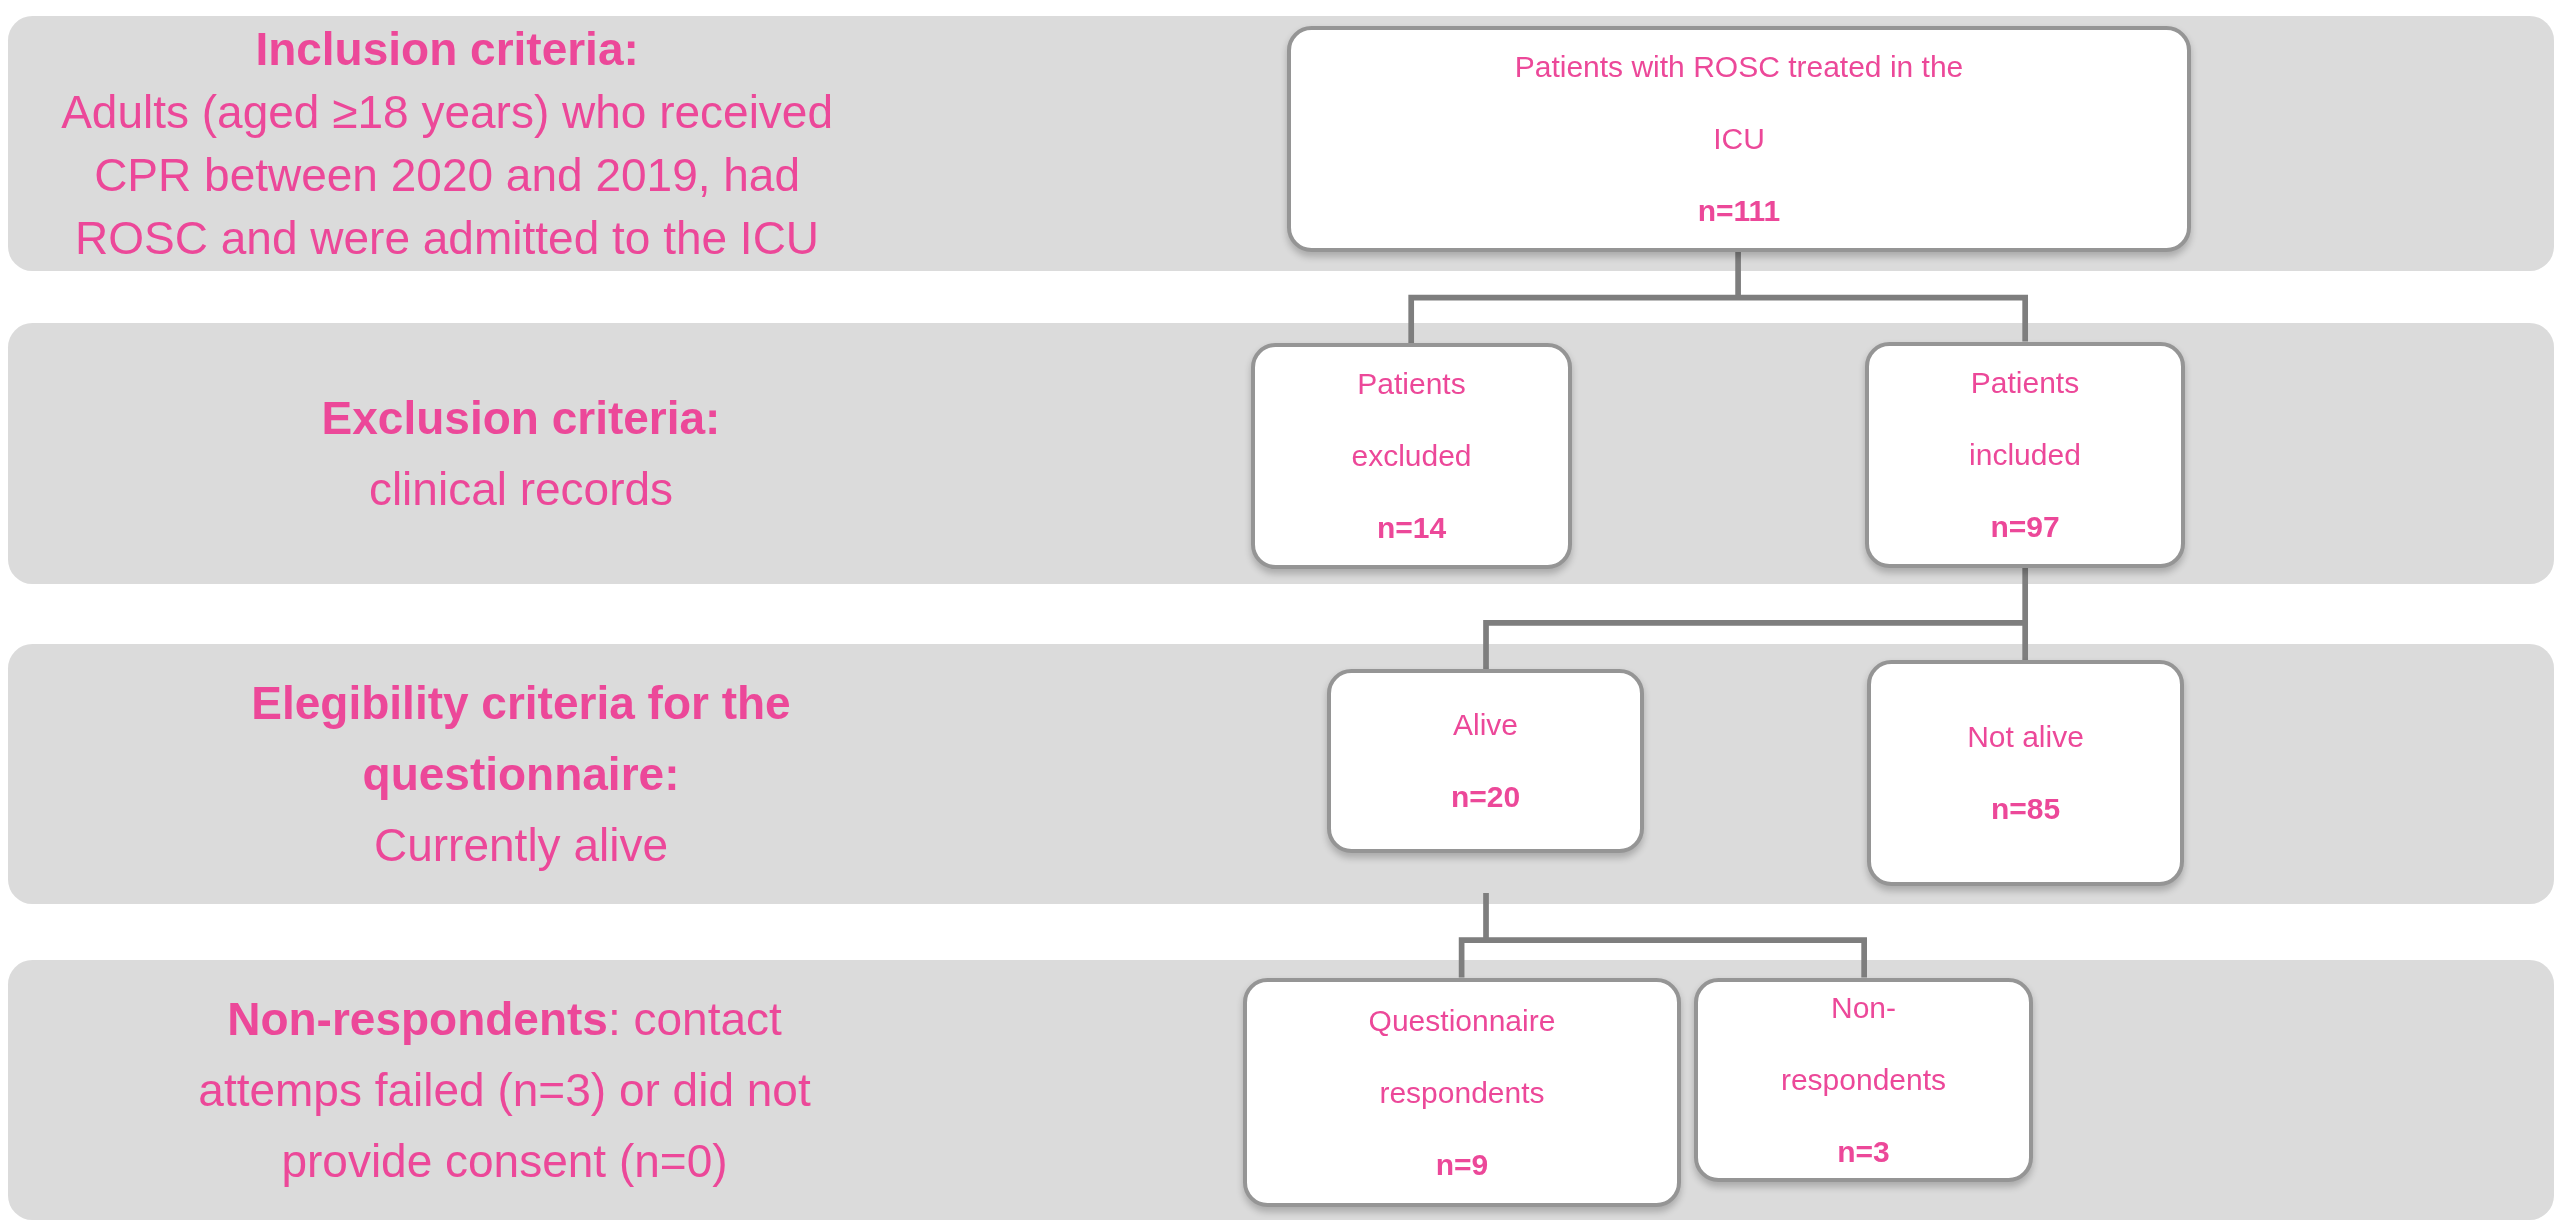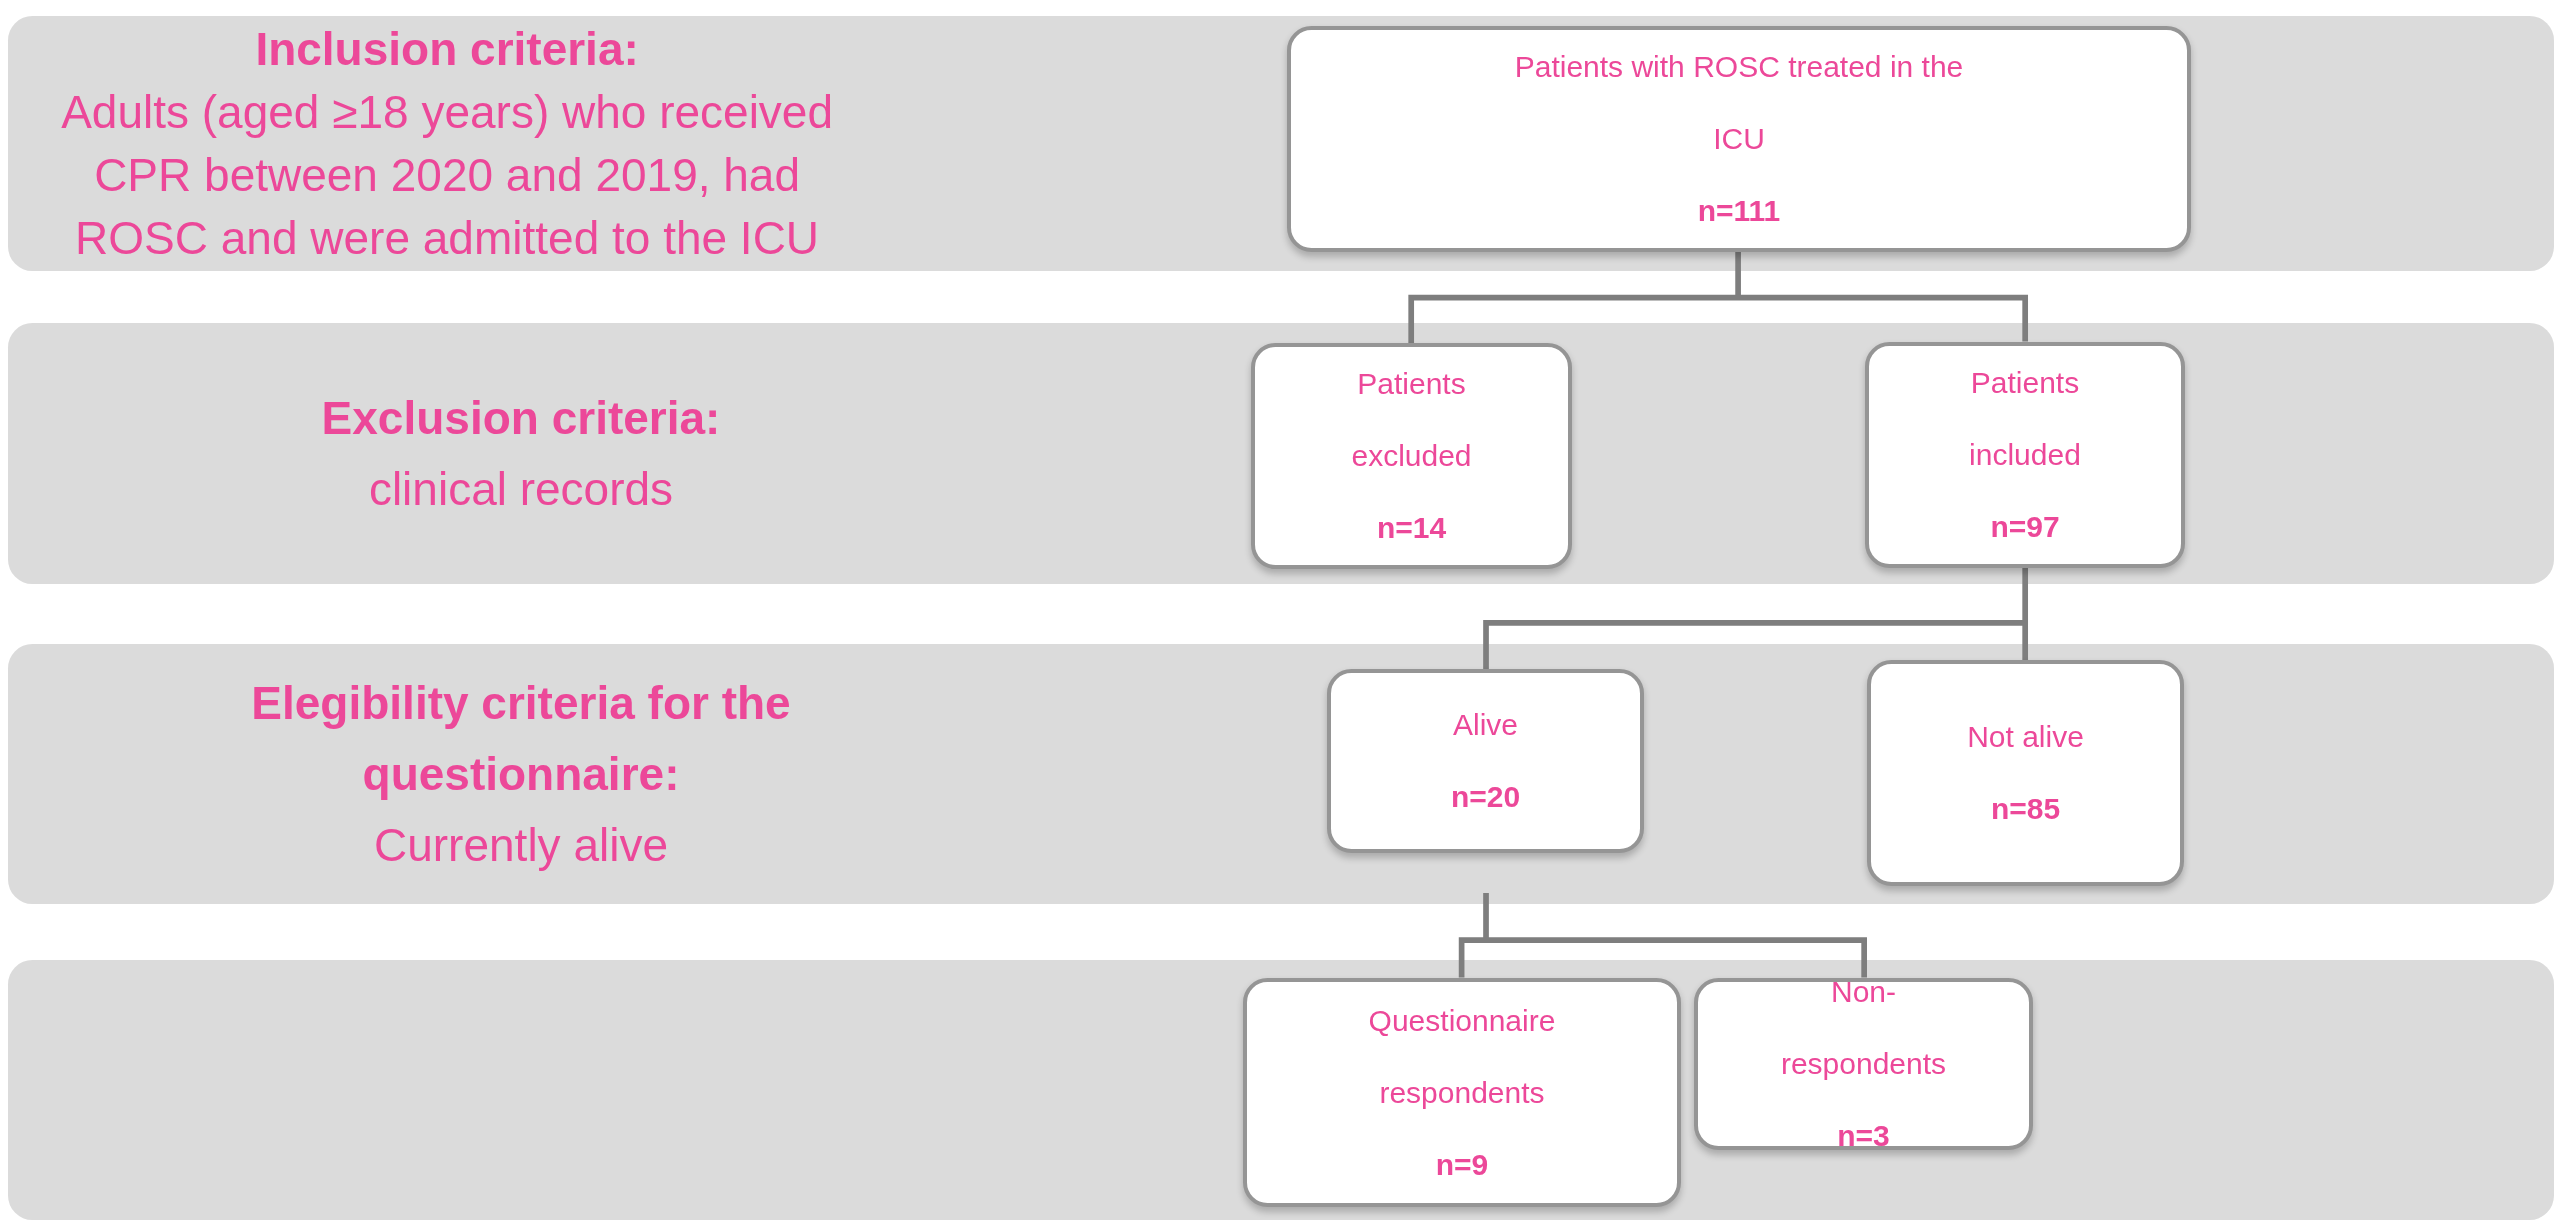--- a/index.html
+++ b/index.html
@@ -74,20 +74,25 @@
     <div class="cr-line cr-head">Exclusion criteria:</div>
     <div class="cr-line">clinical records</div>
   </div>
 
   <div class="criteria c3" style="left:155px;top:644px;width:732px;height:260px;justify-content:center;">
     <div class="cr-line cr-head">Elegibility criteria for the</div>
     <div class="cr-line cr-head">questionnaire:</div>
     <div class="cr-line">Currently alive</div>
   </div>
 
+  <div class="criteria c4" style="left:122px;top:960px;width:765px;height:260px;">
+    <div class="cr-line"><b>Non-respondents</b><span>: contact</span></div>
+    <div class="cr-line">attemps failed (n=3) or did not</div>
+    <div class="cr-line">provide consent (n=0)</div>
+  </div>
 
   <div class="flowbox" style="left:1287px;top:26px;width:904px;height:226px;">
     <div class="bx-line">Patients with ROSC treated in the</div>
     <div class="bx-line">ICU</div>
     <div class="bx-line bx-count">n=111</div>
   </div>
 
   <div class="flowbox" style="left:1251px;top:343px;width:321px;height:226px;">
     <div class="bx-line">Patients</div>
     <div class="bx-line">excluded</div>
@@ -111,20 +116,20 @@
     <div class="bx-line"></div>
     <div class="bx-line bx-count">n=85</div>
   </div>
 
   <div class="flowbox" style="left:1243px;top:978px;width:438px;height:229px;">
     <div class="bx-line">Questionnaire</div>
     <div class="bx-line">respondents</div>
     <div class="bx-line bx-count">n=9</div>
   </div>
 
-  <div class="flowbox" style="left:1694px;top:978px;width:339px;height:172px;">
+  <div class="flowbox" style="left:1694px;top:978px;width:339px;height:204px;">
     <div class="bx-line">Non-</div>
     <div class="bx-line">respondents</div>
     <div class="bx-line bx-count">n=3</div>
   </div>
 
 </div>
 
 
 </body></html>

